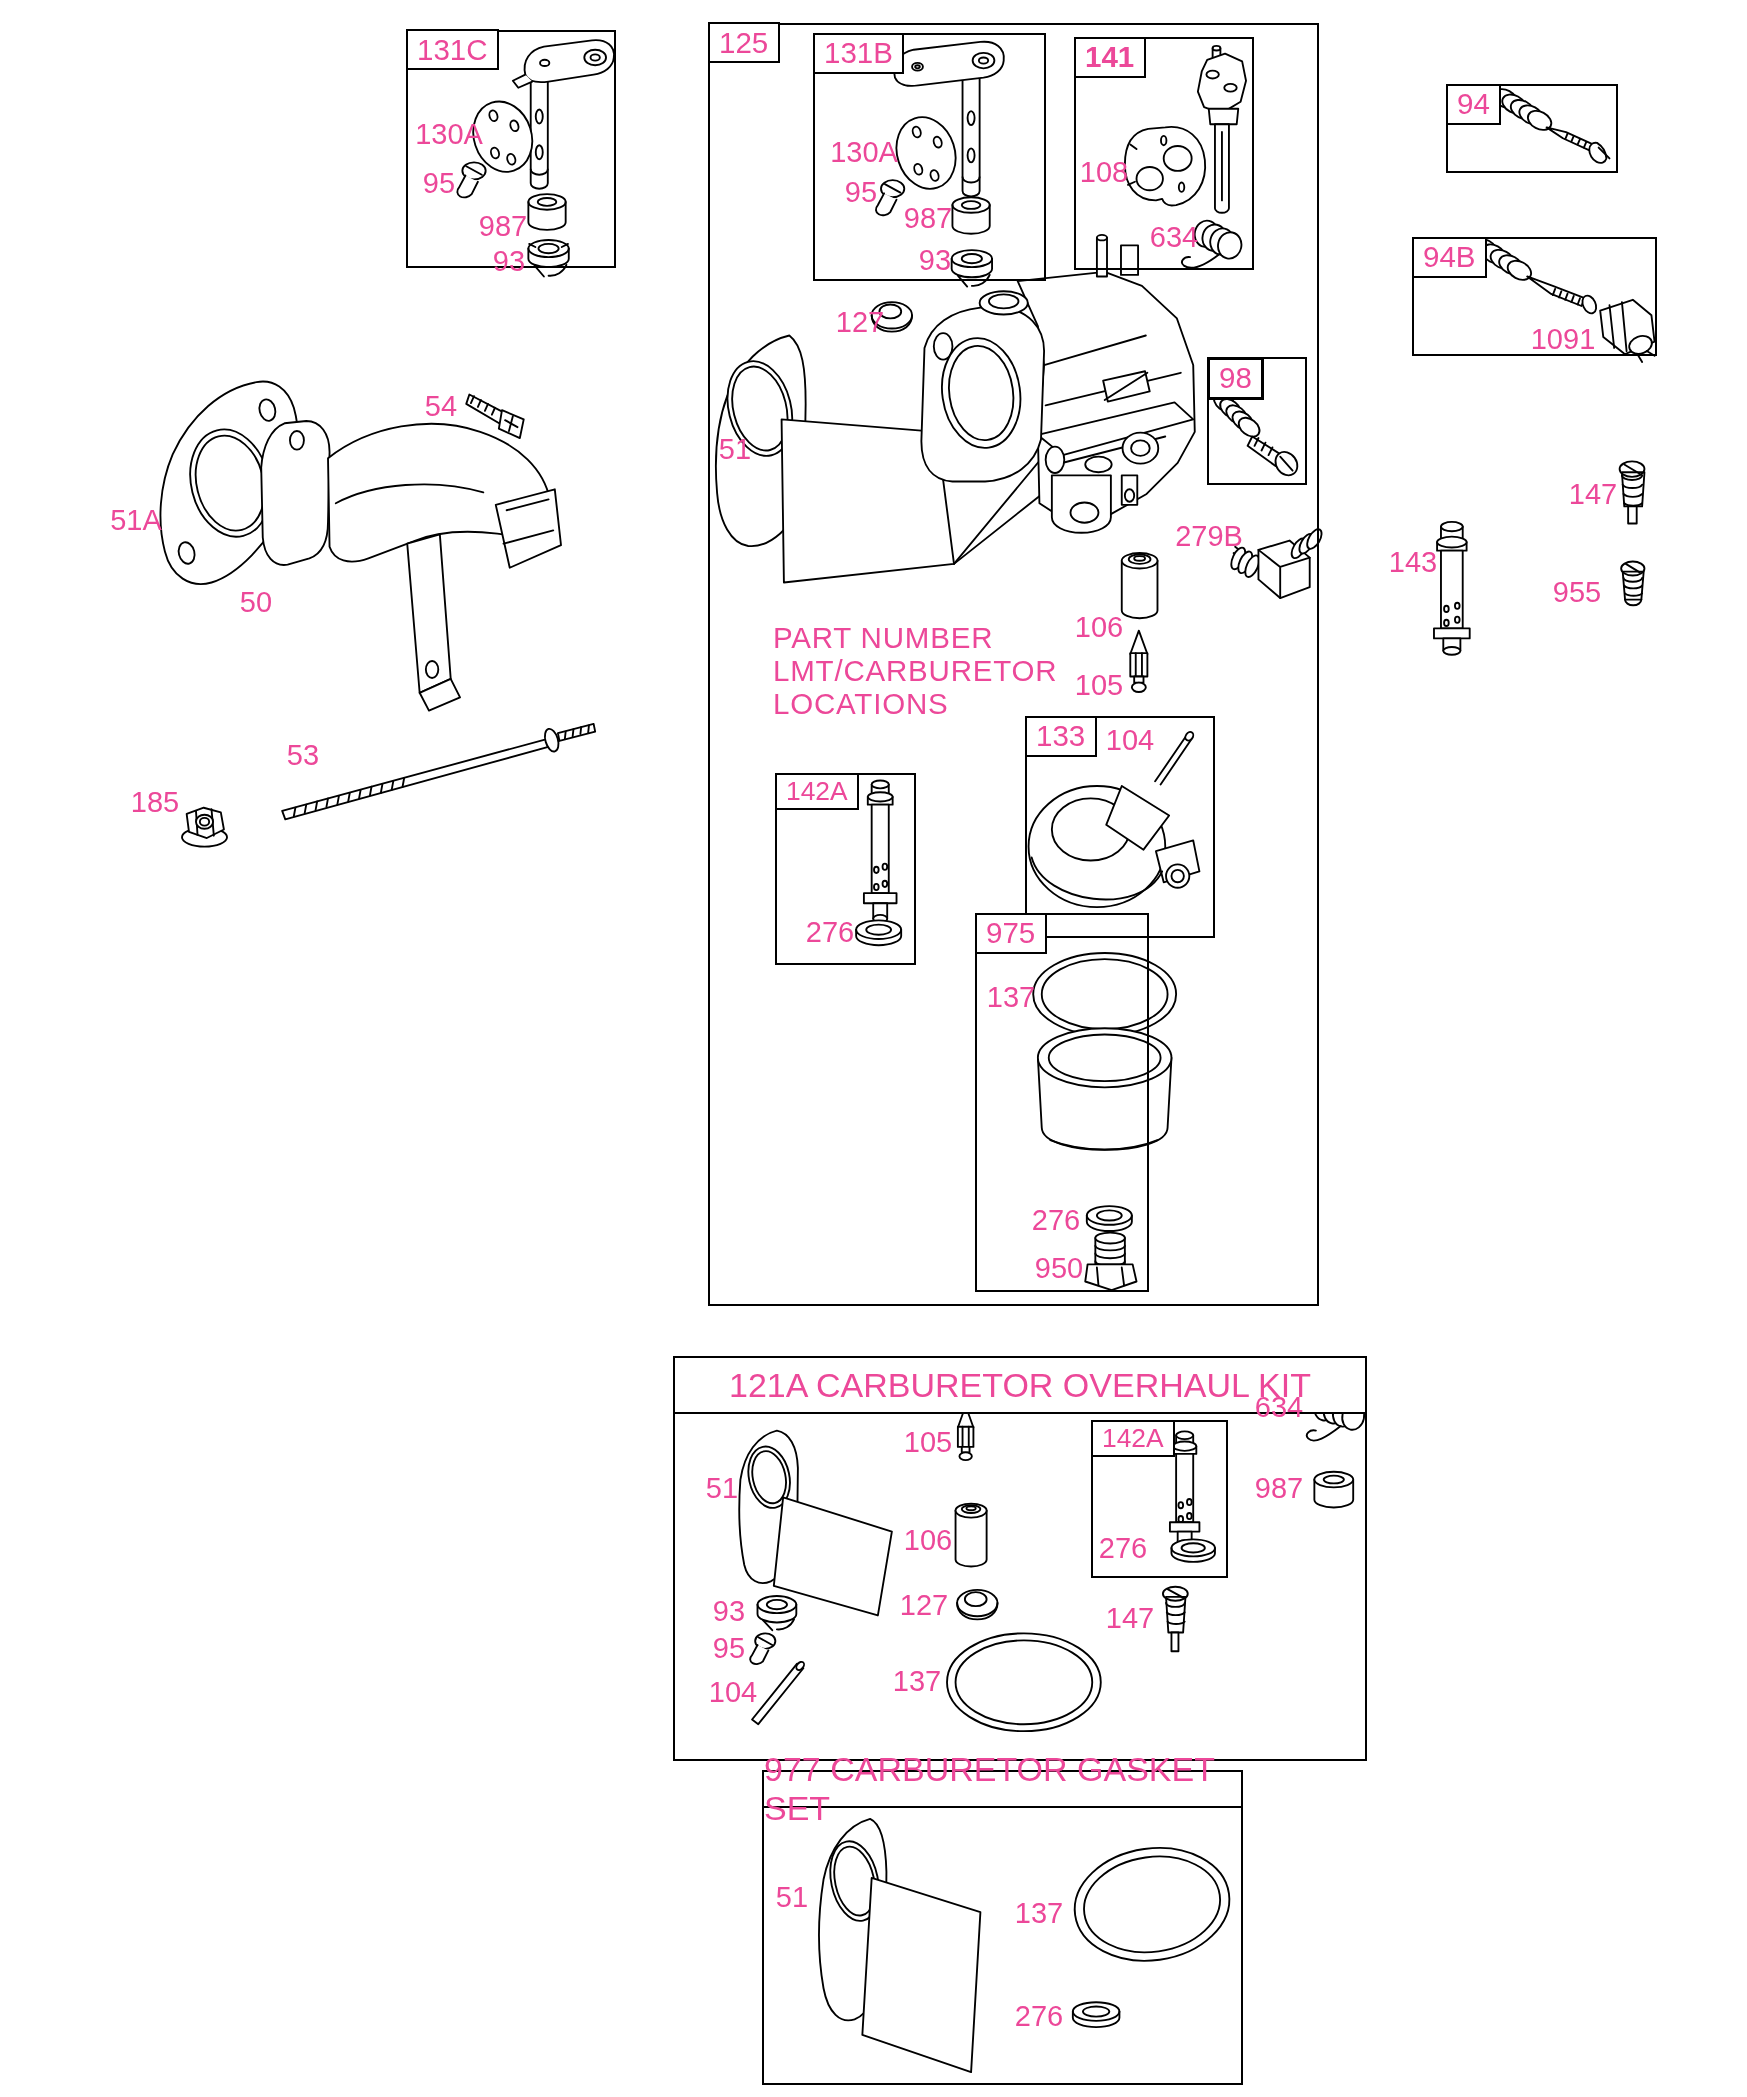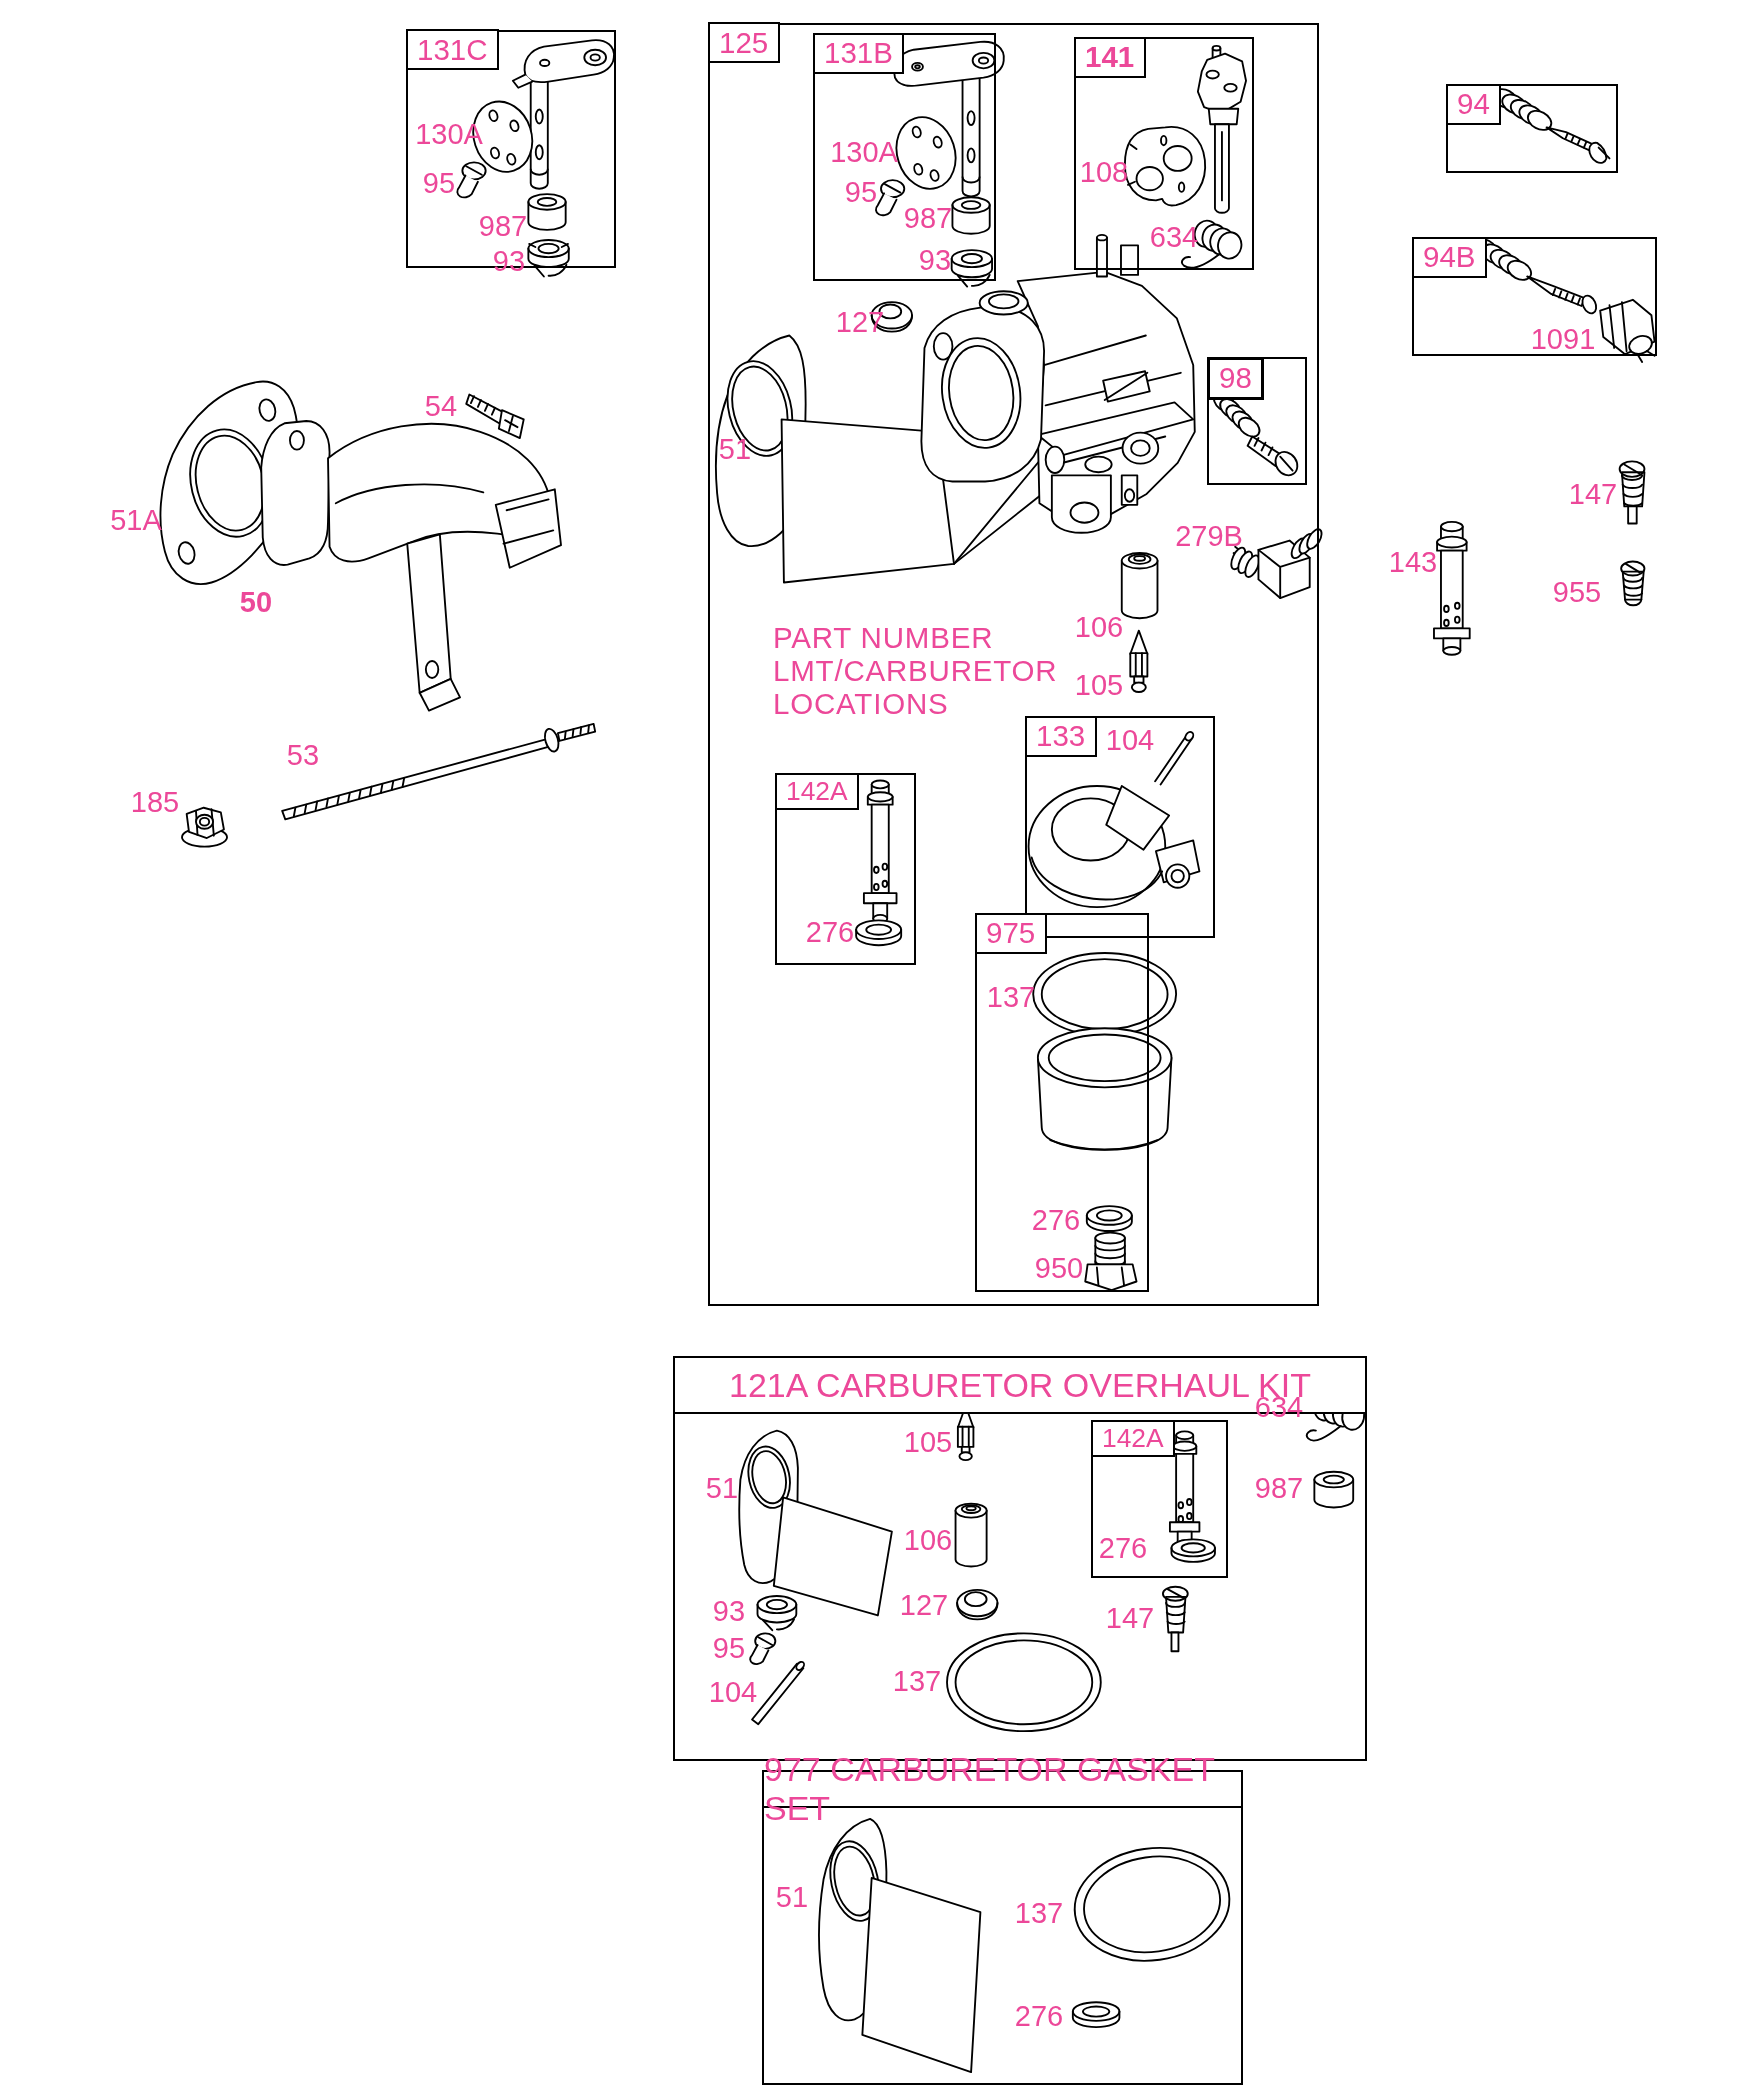--- a/index.html
+++ b/index.html
@@ -428,21 +428,21 @@
   </svg>
 
   <div class="pbox" style="left:406px;top:29.5px;width:210px;height:238px;">
     <div class="tag">131C</div>
   </div>
 
   <div class="pbox" style="left:708px;top:22.5px;width:611px;height:1283px;">
     <div class="tag">125</div>
   </div>
 
-  <div class="pbox" style="left:813px;top:33px;width:183px;height:248px;text-align:center;">
+  <div class="pbox" style="left:813px;top:33px;width:233px;height:248px;text-align:center;">
     <div class="tag">131B</div>
   </div>
 
   <div class="pbox" style="left:1074px;top:37px;width:180px;height:233px;font-weight:bold;">
     <div class="tag">141</div>
   </div>
 
   <div class="pbox" style="left:1446px;top:84px;width:172px;height:89px;">
     <div class="tag">94</div>
   </div>
@@ -504,21 +504,21 @@
   <span class="pn" style="left:1011px;top:997px;">137</span>
   <span class="pn" style="left:1056px;top:1220px;">276</span>
   <span class="pn" style="left:1059px;top:1268px;">950</span>
 
   <span class="pn" style="left:1413px;top:562px;">143</span>
   <span class="pn" style="left:1593px;top:494px;">147</span>
   <span class="pn" style="left:1577px;top:592px;">955</span>
 
   <span class="pn" style="left:441px;top:406px;">54</span>
   <span class="pn" style="left:136px;top:520px;">51A</span>
-  <span class="pn" style="left:256px;top:602px;font-weight:bold;">50</span>
+  <span class="pn" style="left:256px;top:602px;">50</span>
   <span class="pn" style="left:303px;top:755px;">53</span>
   <span class="pn" style="left:155px;top:802px;">185</span>
 
   <span class="pn" style="left:722px;top:1488px;">51</span>
   <span class="pn" style="left:928px;top:1442px;">105</span>
   <span class="pn" style="left:928px;top:1540px;">106</span>
   <span class="pn" style="left:1123px;top:1548px;">276</span>
   <span class="pn" style="left:1279px;top:1407px;">634</span>
   <span class="pn" style="left:1279px;top:1488px;">987</span>
   <span class="pn" style="left:729px;top:1611px;">93</span>

